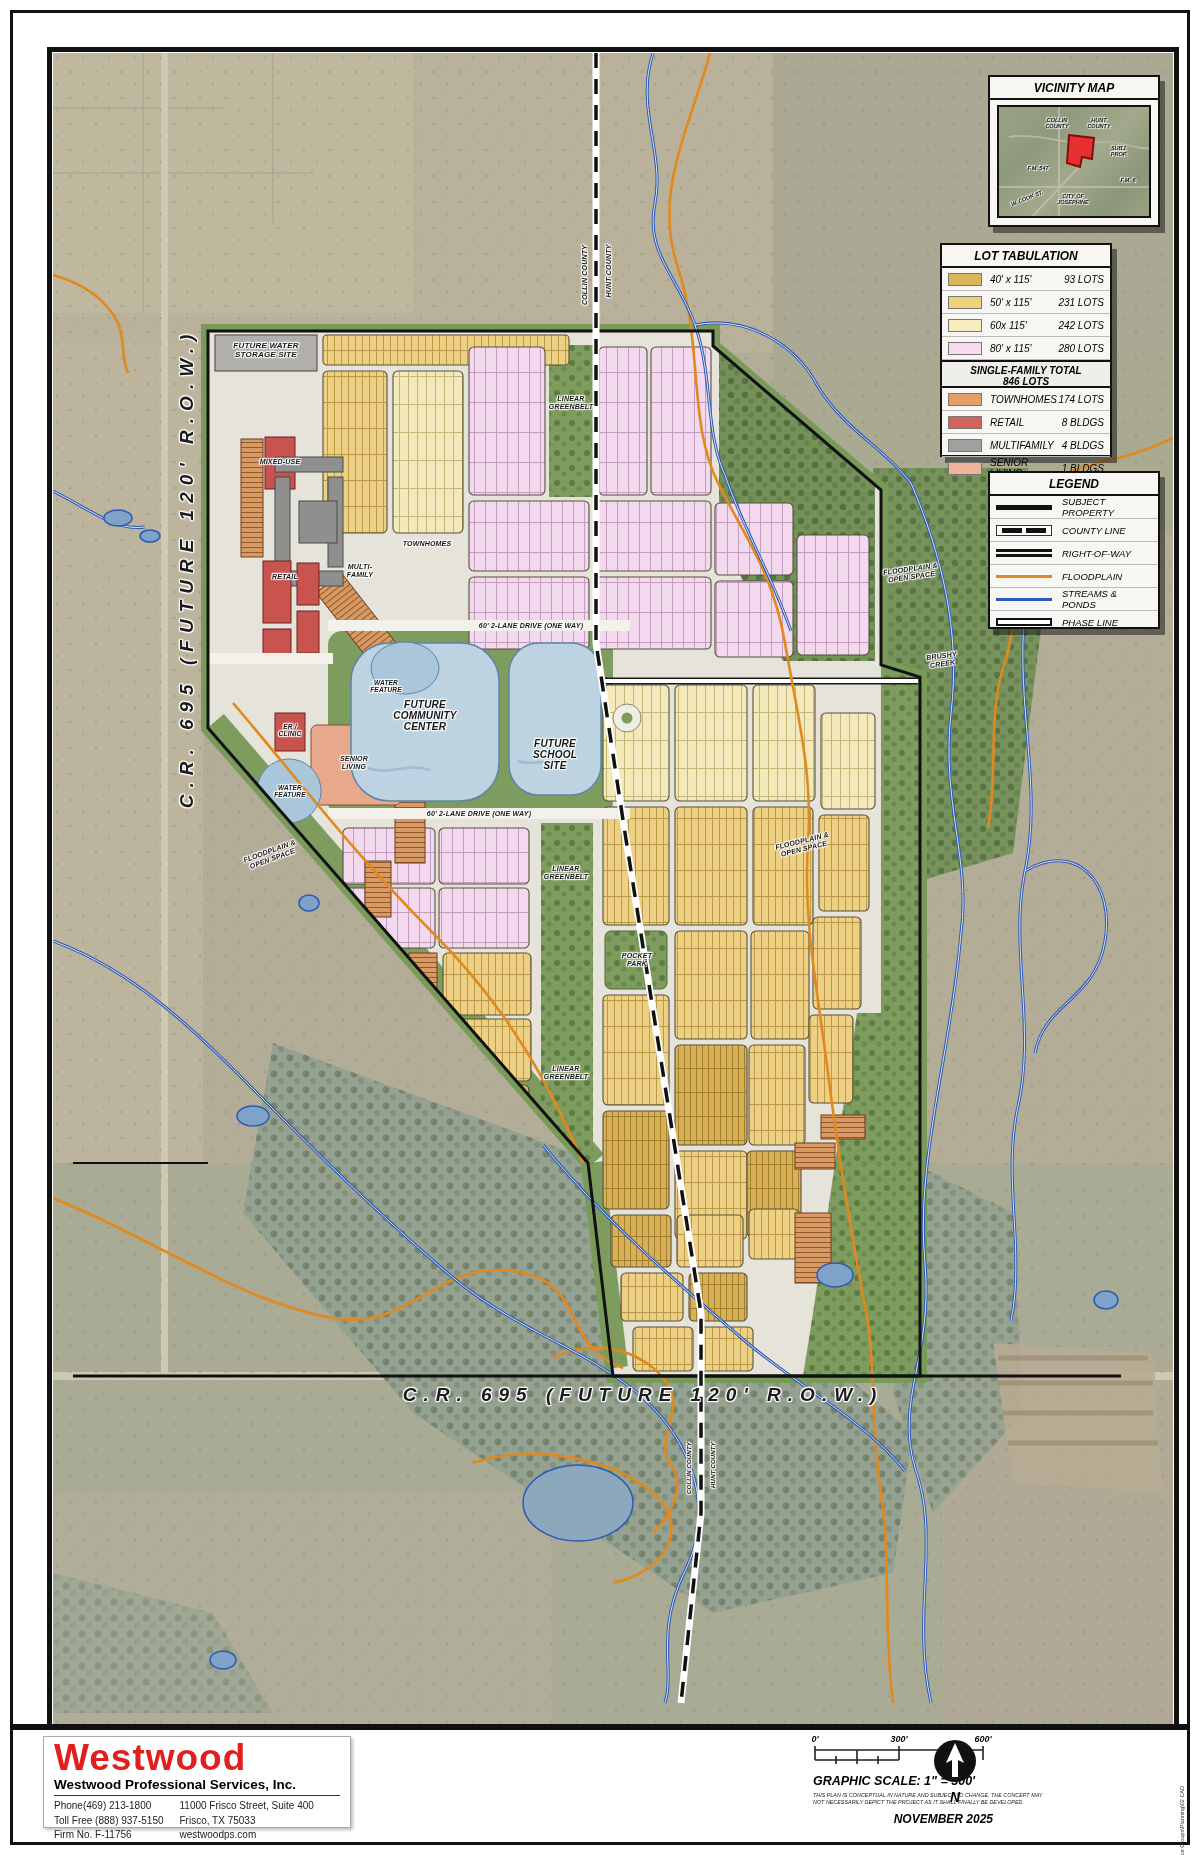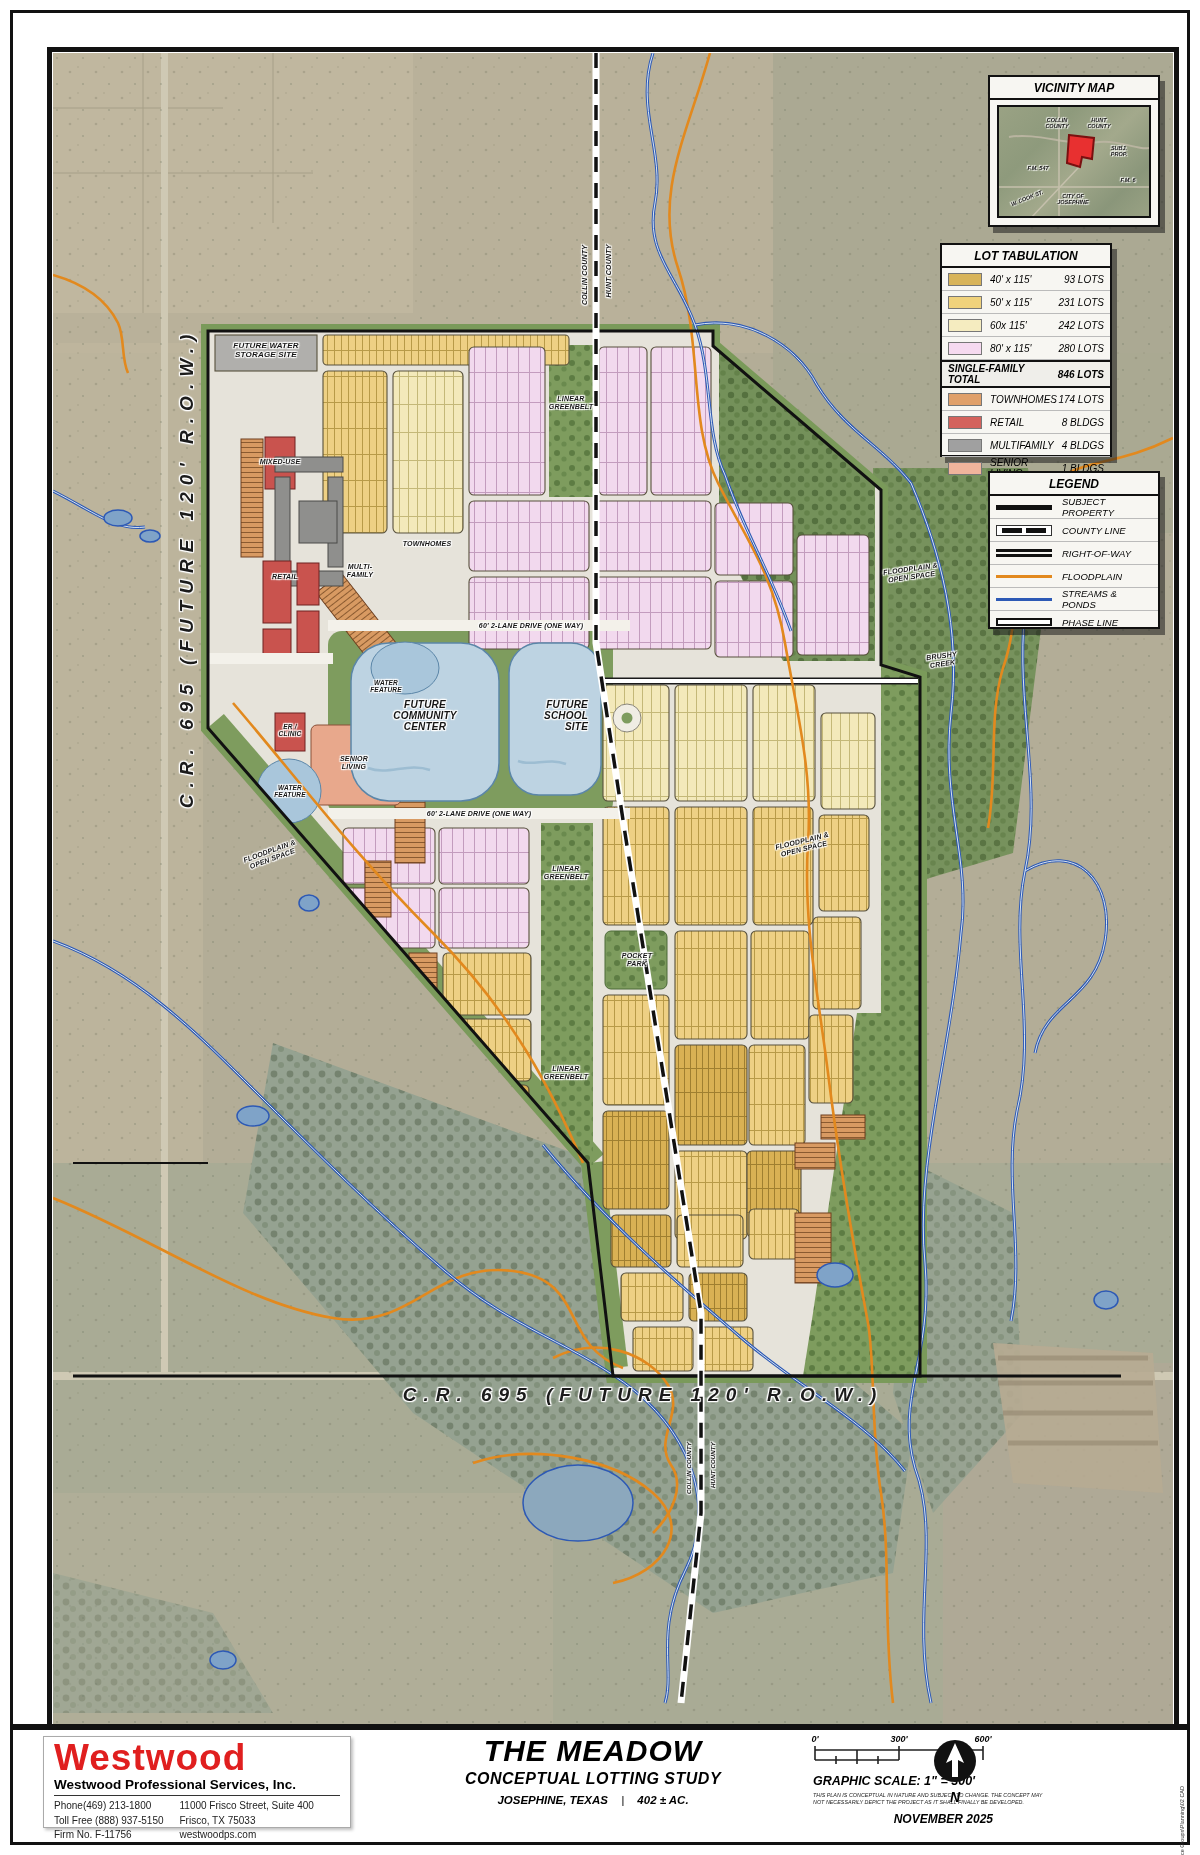--- a/index.html
+++ b/index.html
@@ -16,21 +16,21 @@
   .panel{position:absolute;z-index:6;background:#f7f6f2;border:2px solid #111;box-shadow:5px 6px 0 rgba(30,30,30,.55);box-sizing:border-box;}
   .panel-title{font-style:italic;font-weight:bold;font-size:12px;text-align:center;padding:4px 0 3px;border-bottom:2px solid #111;}
   .vicmapbox{position:absolute;left:7px;top:28px;right:7px;bottom:7px;border:2px solid #111;overflow:hidden;
     background:linear-gradient(135deg,#9aa284 0%,#8e9a7c 30%,#a3a98c 55%,#8a967a 80%,#9aa284 100%);}
   .viclabel{position:absolute;font-style:italic;font-weight:bold;font-size:5.5px;color:#111;text-align:center;line-height:1.15;
     text-shadow:0 0 2px #fff,1px 1px 1px #fff,-1px -1px 1px #fff;z-index:2;}
   .lt-row{display:flex;align-items:center;padding:2.5px 6px;border-bottom:1px solid #bbb;height:17px;}
   .lt-sw{width:32px;height:11px;border:1px solid #777;margin-right:8px;flex:0 0 auto;}
   .lt-label{font-style:italic;font-size:10px;flex:1;}
   .lt-val{font-style:italic;font-size:10px;text-align:right;}
-  .lt-total{display:flex;align-items:center;padding:3px 6px;height:18px;border-top:2px solid #111;border-bottom:2px solid #111;background:#efeeea;}
+  .lt-total{display:flex;align-items:center;padding:3px 6px;height:18px;border-top:2px solid #111;border-bottom:2px solid #111;background:#efeeea;flex-direction:column;}
   .lt-total .lt-label,.lt-total .lt-val{font-weight:bold;}
   .sw0{background:#d8b45a}.sw1{background:#f0d27c}.sw2{background:#f5ecc0}.sw3{background:#f6daf0}
   .swo0{background:#e0a06a}.swo1{background:#d4625c}.swo2{background:#a0a0a0}.swo3{background:#f0b49c}
   .lg-row{display:flex;align-items:center;padding:3px 6px;border-bottom:1px solid #bbb;height:16px;}
   .lg-sw{width:56px;margin-right:10px;flex:0 0 auto;display:flex;align-items:center;justify-content:center;}
   .lg-label{font-style:italic;font-size:9.5px;}
   .lgl-subject{height:5px;width:100%;background:#111;}
   .lgl-county{height:9px;width:100%;border:1px solid #333;background:#fff;display:flex;align-items:center;justify-content:space-evenly;}
   .lgl-county i{display:block;width:20px;height:5px;background:#111;}
   .lgl-row{width:100%;}
@@ -321,21 +321,21 @@
   <div class="maplabel" style="left:553px;top:860px;width:56px;font-size:7px;transform:translate(-50%,-50%);">LINEAR GREENBELT</div>
   <div class="maplabel" style="left:553px;top:1060px;width:56px;font-size:7px;transform:translate(-50%,-50%);">LINEAR GREENBELT</div>
   <div class="maplabel" style="left:898px;top:560px;width:72px;font-size:7px;transform:translate(-50%,-50%) rotate(-8deg);">FLOODPLAIN &amp; OPEN SPACE</div>
   <div class="maplabel" style="left:258px;top:842px;width:68px;font-size:7px;transform:translate(-50%,-50%) rotate(-20deg);">FLOODPLAIN &amp; OPEN SPACE</div>
   <div class="maplabel" style="left:790px;top:832px;width:68px;font-size:7px;transform:translate(-50%,-50%) rotate(-14deg);">FLOODPLAIN &amp; OPEN SPACE</div>
   <div class="maplabel" style="left:929px;top:647px;width:48px;font-size:7px;transform:translate(-50%,-50%) rotate(-8deg);">BRUSHY CREEK</div>
   <div class="maplabel" style="left:624px;top:947px;width:44px;font-size:7px;transform:translate(-50%,-50%);">POCKET PARK</div>
   <div class="maplabel" style="left:518px;top:613px;font-size:7px;transform:translate(-50%,-50%);white-space:nowrap;">60' 2-LANE DRIVE (ONE WAY)</div>
   <div class="maplabel" style="left:466px;top:801px;font-size:7px;transform:translate(-50%,-50%);white-space:nowrap;">60' 2-LANE DRIVE (ONE WAY)</div>
   <div class="maplabel" style="left:412px;top:703px;width:92px;font-size:10px;transform:translate(-50%,-50%);">FUTURE COMMUNITY CENTER</div>
-  <div class="maplabel" style="left:542px;top:703px;width:66px;font-size:10px;transform:translate(-50%,-50%);text-align:right;">FUTURE SCHOOL SITE</div>
+  <div class="maplabel" style="left:542px;top:742px;width:66px;font-size:10px;transform:translate(-50%,-50%);">FUTURE SCHOOL SITE</div>
 
   <div class="panel" style="left:975px;top:62px;width:172px;height:152px;">
     <div class="panel-title">VICINITY MAP</div>
     <div class="vicmapbox">
       <svg width="154" height="113" viewBox="0 0 154 113" style="position:absolute;left:0;top:0;">
         <rect width="154" height="113" fill="none"></rect>
         <path d="M10,30 C40,25 70,40 100,35 C120,32 140,45 154,40" stroke="#b9b4a0" stroke-width="2" fill="none"></path>
         <path d="M60,0 V113 M0,80 H154" stroke="#c5c0ac" stroke-width="1.5" fill="none"></path>
         <path d="M30,113 L80,60" stroke="#c5c0ac" stroke-width="1.5" fill="none"></path>
         <polygon points="70,28 95,31 93,52 83,50 81,60 68,56" fill="#e83030" stroke="#7a1010" stroke-width="2"></polygon>
@@ -455,29 +455,20 @@
           <div>Firm No. F-11756</div>
         </div>
         <div>
           <div>11000 Frisco Street, Suite 400</div>
           <div>Frisco, TX 75033</div>
           <div style="font-weight:normal;">westwoodps.com</div>
         </div>
       </div>
     </div>
 
-    <div class="cblock">
-      <div class="cb-title">THE MEADOW</div>
-      <div class="cb-sub">CONCEPTUAL LOTTING STUDY</div>
-      <div class="cb-loc">
-        <span>JOSEPHINE, TEXAS</span>
-        <span class="div">|</span>
-        <span>402 ± AC.</span>
-      </div>
-    </div>
 
     <div class="scaleblock">
       <div class="ticks">
         <span style="left:2px;">0'</span>
         <span style="left:86px;">300'</span>
         <span style="left:170px;">600'</span>
       </div>
       <svg width="172" height="24" viewBox="0 0 172 24">
         <path d="M2,6 H170 M2,2 V16 M86,2 V16 M170,2 V16 M44,6 V14 M2,16 H86 M44,12 V20 M23,12 V20 M65,12 V20" stroke="#222" stroke-width="1.6" fill="none"></path>
       </svg>

